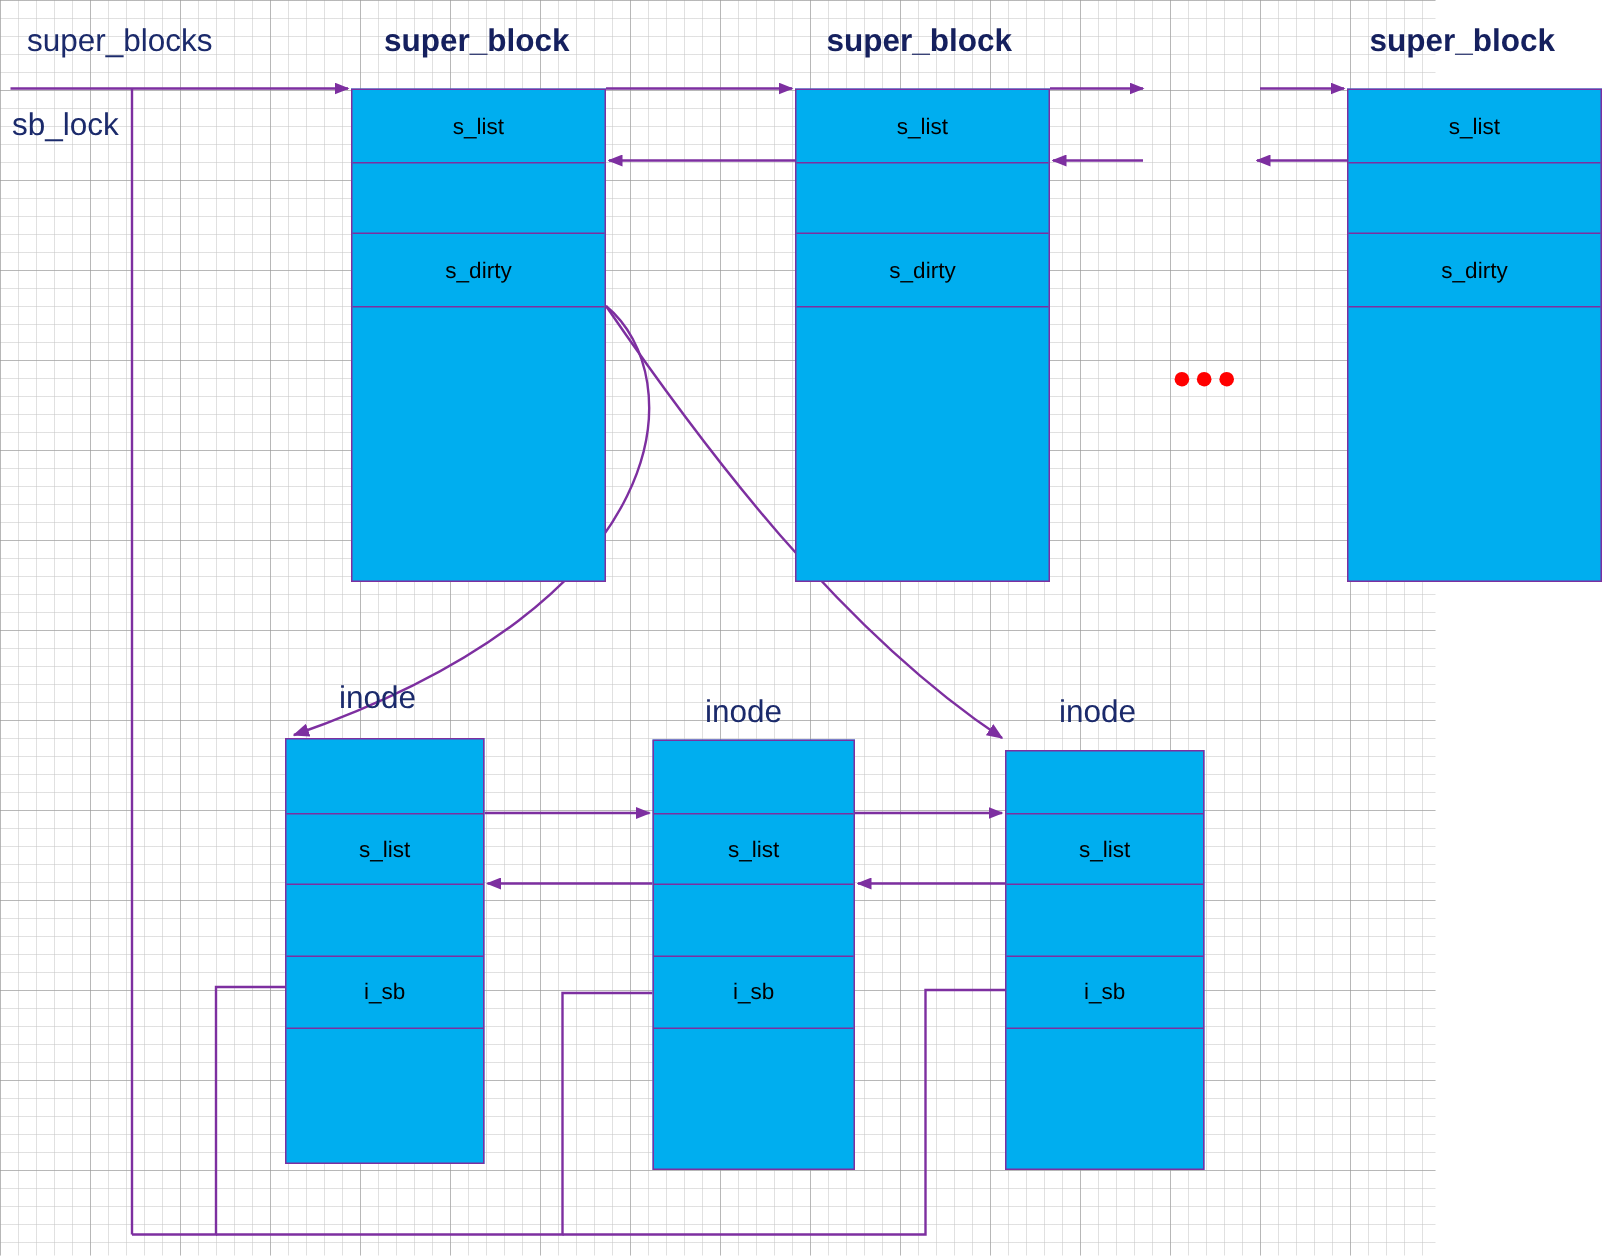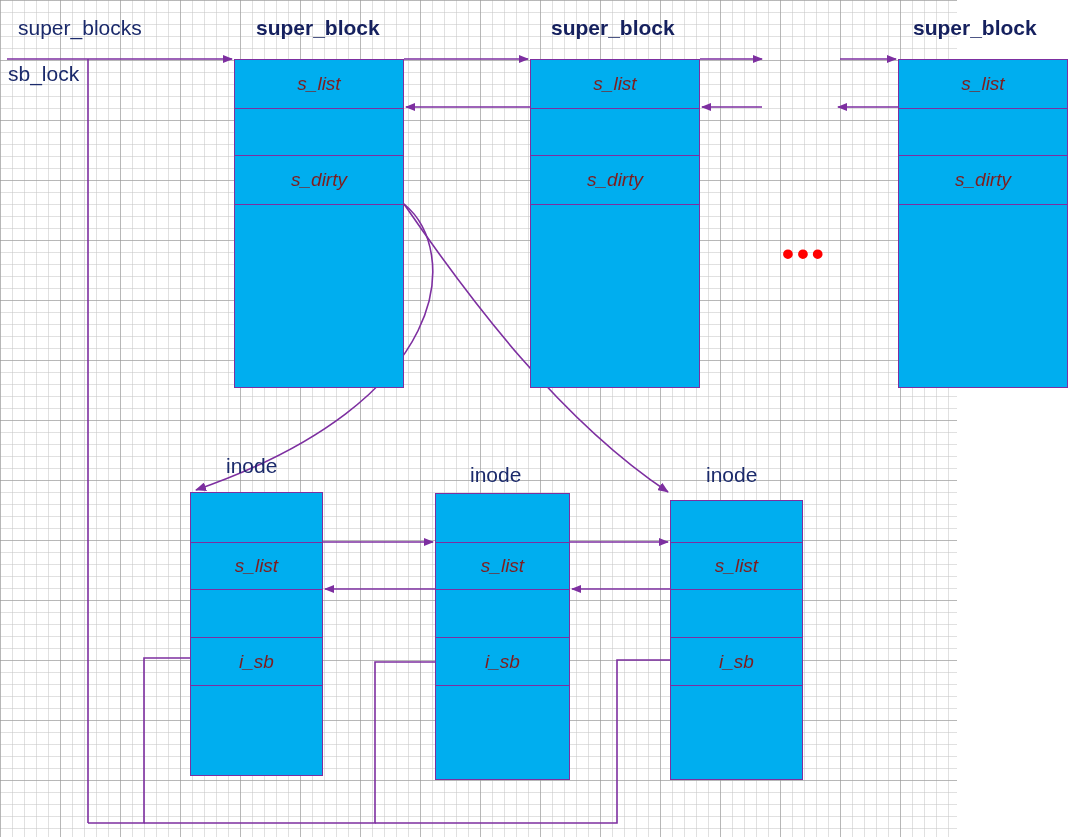--- a/index.html
+++ b/index.html
@@ -25,25 +25,24 @@
   .node{
     position:absolute;
     background:#00AEEF;
     border:1.5px solid #7d2fa0;
     box-sizing:border-box;
   }
   .row{
     position:absolute;left:0;right:0;
     border-bottom:1.5px solid #7d2fa0;
     box-sizing:border-box;
-    color:#7f1d1d;
-    font-size:19px;
+    color:#000000;
+    font-size:15px;
     display:flex;align-items:center;justify-content:center;
     white-space:nowrap;
-    font-style:italic;
   }
   .row.last{border-bottom:none;}
   .caption{
     position:absolute;
     color:#1b2a6b;
     font-size:21px;
     white-space:nowrap;
   }
   .sblock-caption{color:#15205e;font-weight:bold;}
   .ellipsis{
@@ -101,21 +100,21 @@
       <path d="M435,589 L325,589" marker-end="url(#ah)"></path>
       <path d="M670,589 L572,589" marker-end="url(#ah)"></path>
 
       <path d="M190,658 L144,658 L144,823 L88,823"></path>
       <path d="M435,662 L375,662 L375,823 L144,823"></path>
       <path d="M670,660 L617,660 L617,823 L375,823"></path>
     </g>
   </svg>
 
   <div class="caption" style="left:18px;top:16px;">super_blocks</div>
-  <div class="caption" style="left:8px;top:62px;">sb_lock</div>
+  <div class="caption" style="left:8px;top:72px;">sb_lock</div>
 
   <div class="ellipsis" style="left:782px;top:248px;">•••</div>
 
   <div class="caption sblock-caption" style="left:256px;top:16px;">super_block</div>
   <div class="node" style="left:234px;top:59px;width:170px;height:329px;">
     <div class="row" style="top:0;height:49px;">s_list</div>
     <div class="row" style="top:49px;height:47px;"></div>
     <div class="row" style="top:96px;height:49px;">s_dirty</div>
     <div class="row last" style="top:145px;height:184px;"></div>
   </div>

